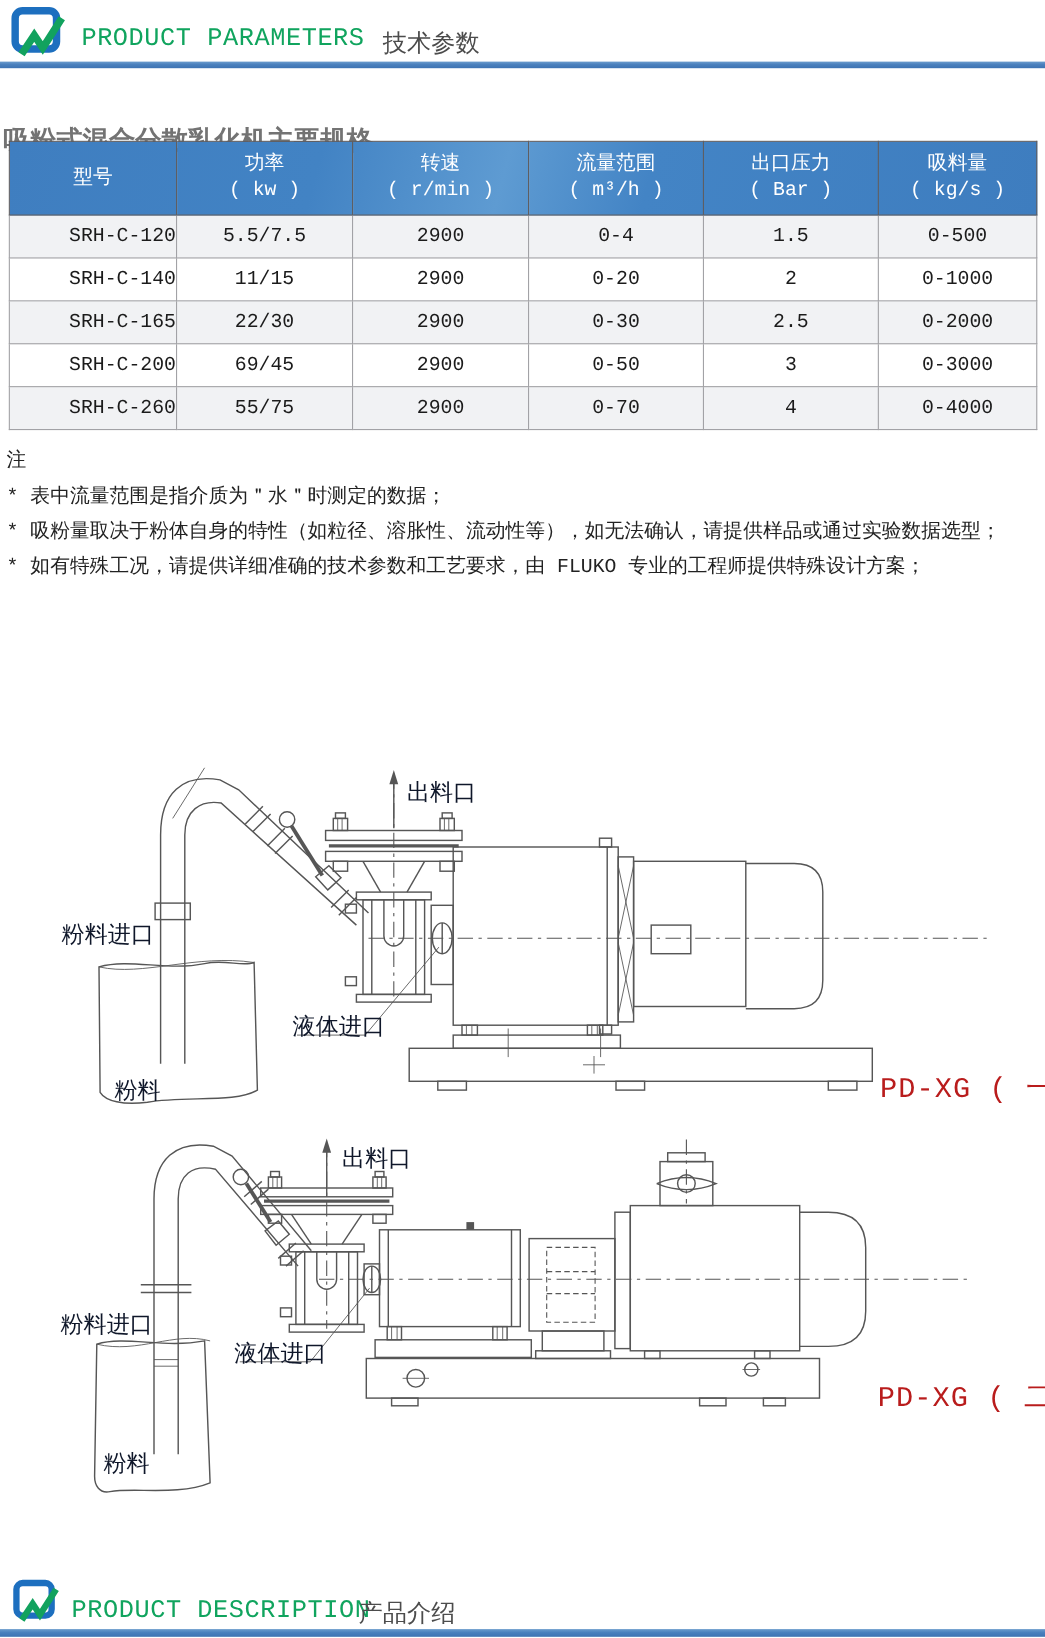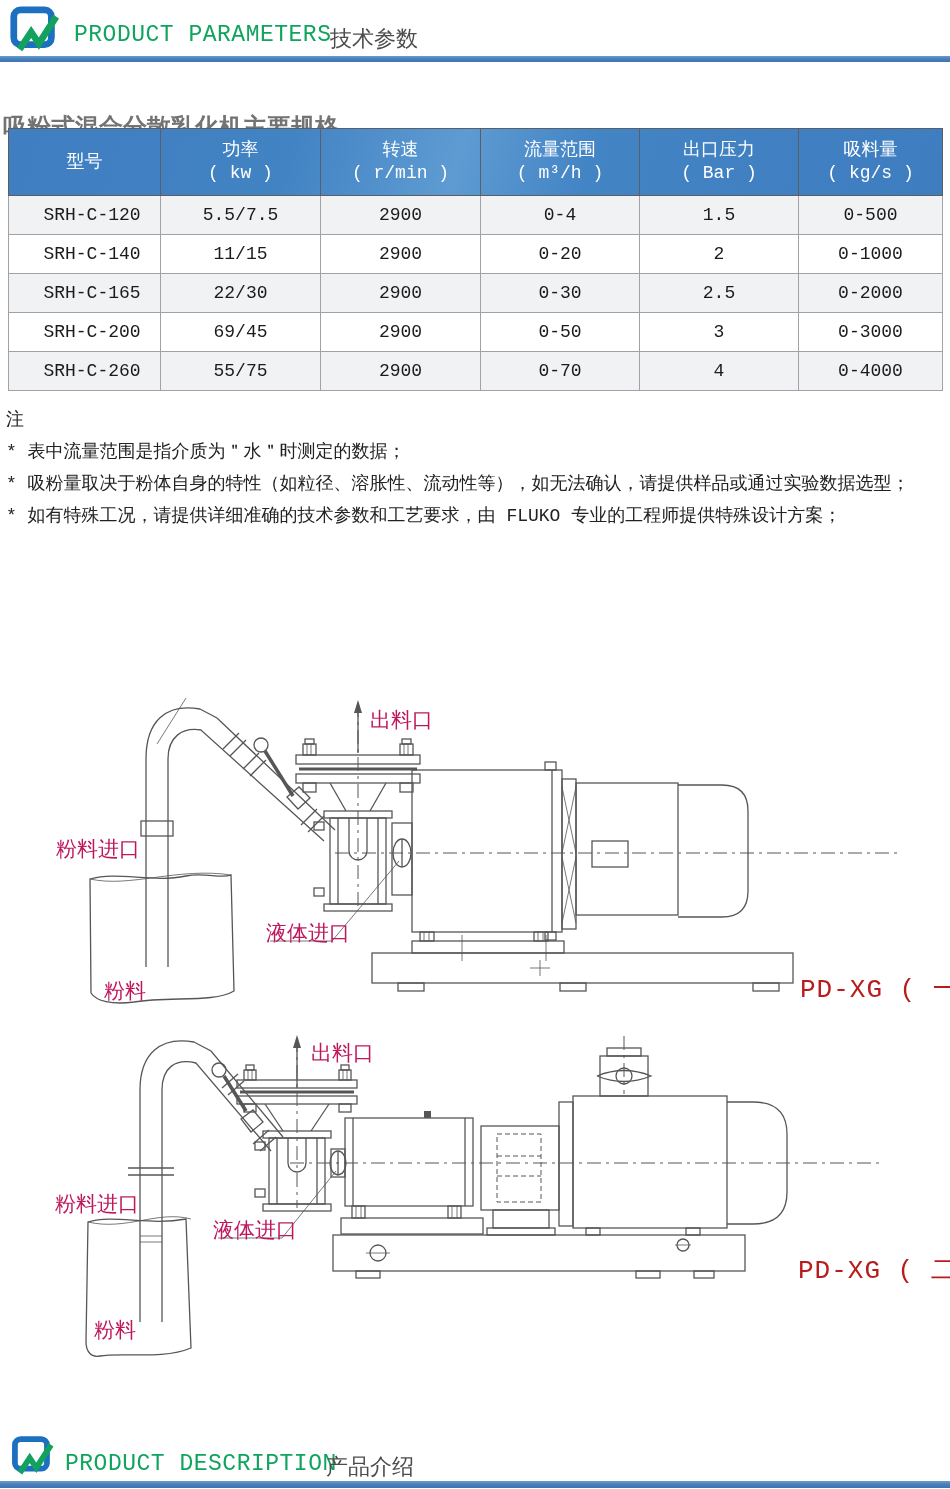--- a/index.html
+++ b/index.html
@@ -14,55 +14,55 @@
   .rule.top{top:56px;height:6px;}
   .rule.bottom{top:1481px;height:7px;}
   
   .sec-title{position:absolute;left:3px;top:91px;font-size:24px;font-weight:700;color:#737373;}
   
   table.spec{position:absolute;left:8px;top:128px;width:934px;border-collapse:collapse;table-layout:fixed;}
   table.spec thead{background:linear-gradient(105deg,#3f7ec0 0%,#4283c4 30%,#5e9bd2 48%,#4384c5 62%,#3e7dbf 100%);}
   table.spec th{height:66px;background:transparent;border:1px solid #5e5e62;color:#fff;
                 font-weight:400;font-size:18px;vertical-align:middle;padding:0;line-height:23px;}
   table.spec td{height:38px;border:1px solid #a2a2a6;font-size:18px;color:#1b1b1b;text-align:center;padding:0;}
-  table.spec td:first-child{text-align:center;padding-left:15px;}
+  table.spec td:first-child{text-align:right;padding-left:15px;}
   table.spec tbody tr:nth-child(odd){background:#f1f2f4;}
   table.spec tbody tr:nth-child(even){background:#ffffff;}
   
   .notes{position:absolute;left:6px;top:405px;width:938px;font-size:18px;color:#222;line-height:30px;}
   .notes .lbl{margin:0;}
   .notes p{margin:2px 0 0 0;}
   
   .diagram{position:absolute;left:0;width:950px;}
   .d1{top:695px;height:320px;}
   .d2{top:1030px;height:360px;}
   .diagram svg{position:absolute;left:0;top:0;}
   .draw line,.draw path,.draw rect,.draw polyline,.draw polygon,.draw circle,.draw ellipse{
       stroke:#565656;fill:none;stroke-width:1.3;}
   .draw .cl{stroke-dasharray:14 5 3 5;stroke-width:1;}
   .draw .dsh{stroke-dasharray:5 3;stroke-width:1;}
   .draw .t{stroke-width:.8;}
   .draw .w3{stroke-width:3;}
   .draw .w35{stroke-width:3.5;}
   .draw .fill{fill:#565656;stroke:none;}
-  .dlabel{position:absolute;font-size:21px;color:#be185d;white-space:nowrap;}
+  .dlabel{position:absolute;font-size:21px;color:#0f172a;white-space:nowrap;}
   .dcaption{position:absolute;font-size:26px;color:#b91c1c;letter-spacing:1px;white-space:nowrap;}
 </style>
 </head>
 <body>
 
 <div class="page">
 
   <div class="banner">
     <svg class="logo" style="left:8px;top:5px" width="54" height="54" viewBox="0 0 56 56">
       <rect x="6" y="5" width="39" height="36" rx="7" fill="#ffffff" stroke="#1d6fbf" stroke-width="7"></rect>
       <polyline points="12,46 24,28 32,40 50,12" fill="none" stroke="#12a25e" stroke-width="7"></polyline>
     </svg>
     <span class="en" style="left:74px;top:22px">PRODUCT PARAMETERS</span>
-    <span class="zh" style="left:330px;top:24px">技术参数</span>
+    <span class="zh" style="left:348px;top:24px">技术参数</span>
   </div>
   <div class="rule top"></div>
 
   <h2 class="sec-title">吸粉式混合分散乳化机主要规格</h2>
 
   <table class="spec">
     <colgroup>
       <col style="width:152px">
         <col style="width:160px">
         <col style="width:160px">

